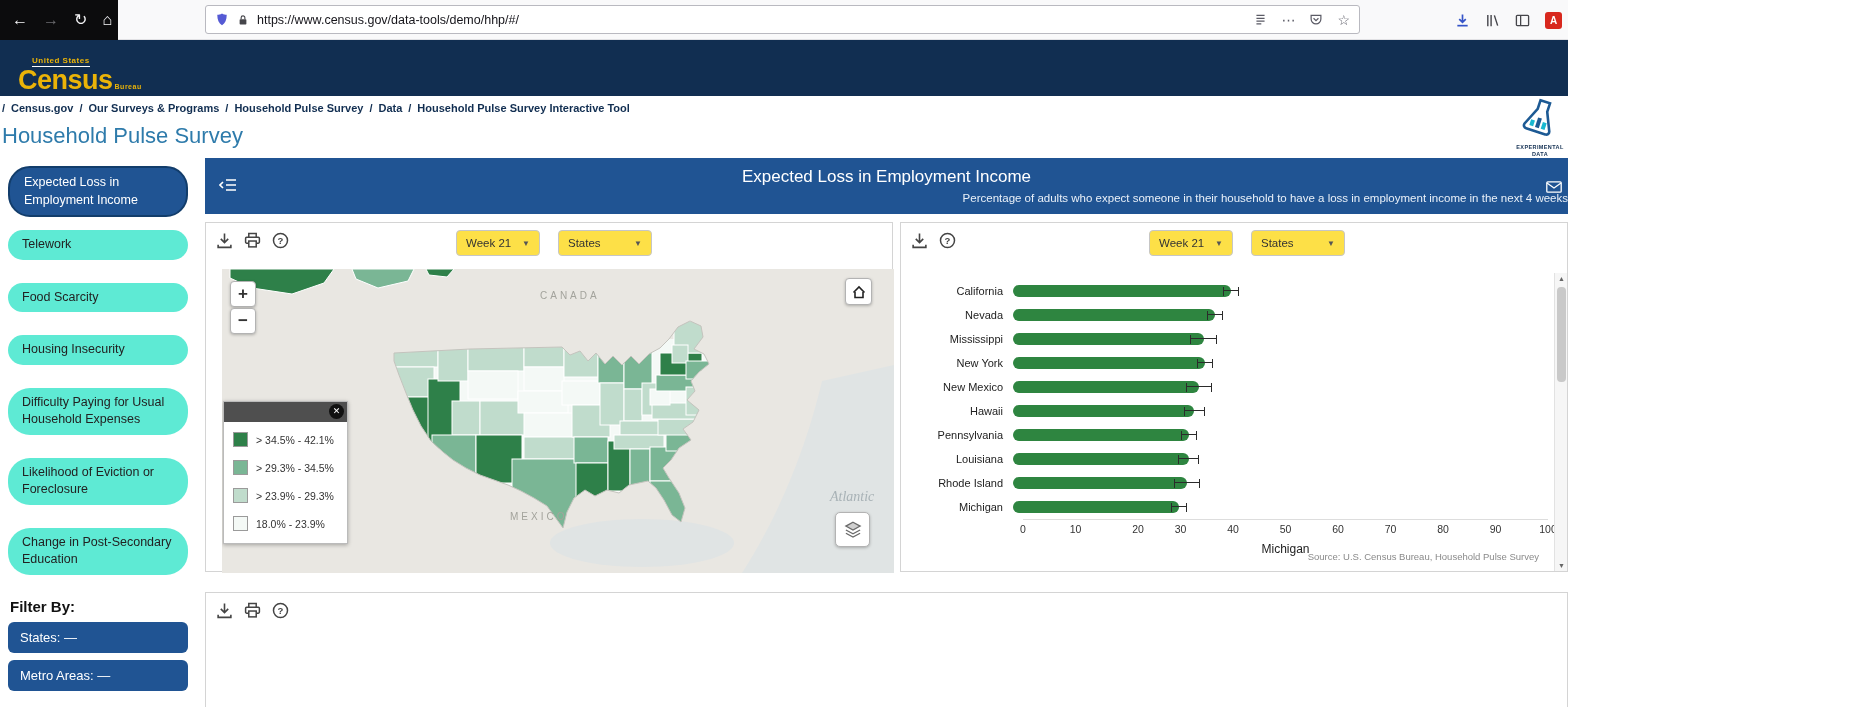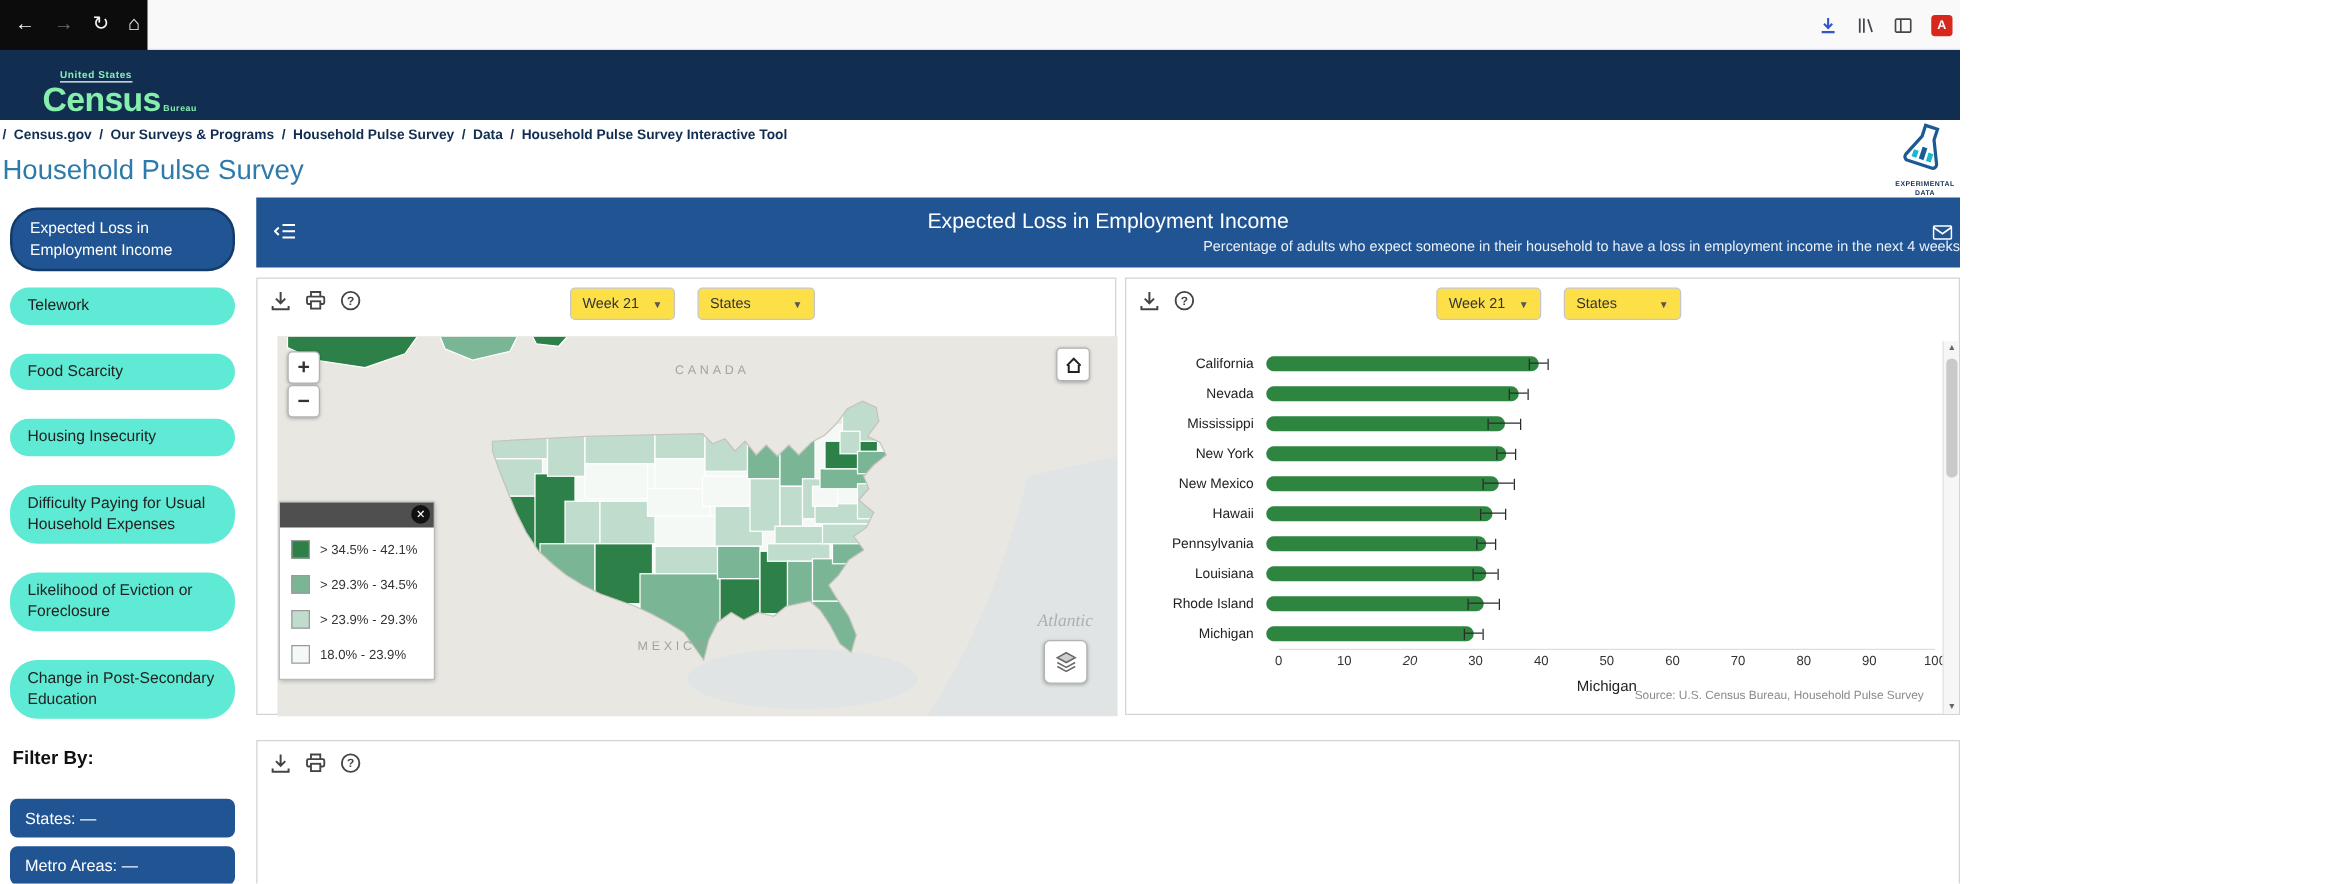--- a/index.html
+++ b/index.html
@@ -13,39 +13,39 @@
   .nav-glyph.disabled { color:#6d6d70; }
   .urlbar { position:absolute; left:205px; top:5px; width:1155px; height:29px; background:#fff; border:1px solid #b9b9c0; border-radius:3px; display:flex; align-items:center; padding:0 9px; gap:8px; }
   .url-text { font-size:12.5px; color:#15141a; flex:1; white-space:nowrap; overflow:hidden; }
   .urlbar-right { display:flex; align-items:center; gap:14px; color:#5b5b66; }
   .chrome-right { position:absolute; left:1455px; top:0; height:40px; display:flex; align-items:center; gap:15px; }
   .addon-badge { width:17px; height:17px; background:#d8281e; border-radius:3px; color:#fff; font-size:10px; font-weight:bold; text-align:center; line-height:17px; }
   .glyph-sm { font-size:14px; color:#5b5b66; line-height:1; }
 
   
   .census-hdr { position:absolute; top:40px; left:0; width:1568px; height:56px; background:var(--navy,#112e51); }
-  .census-logo { position:absolute; left:34px; top:9px; color:#86efac; }
+  .census-logo { position:absolute; left:18px; top:9px; color:#eab308; }
   .logo-top { font-size:8px; letter-spacing:0.5px; font-weight:bold; border-bottom:1px solid #fff; display:inline-block; padding-bottom:1px; margin-left:14px; }
   .logo-main { font-size:27px; font-weight:bold; letter-spacing:-0.5px; line-height:1; }
   .logo-sub { font-size:7px; font-weight:bold; margin-left:2px; letter-spacing:0.5px; }
 
   
   .breadcrumb { position:absolute; top:98px; left:0; width:1568px; height:20px; display:flex; align-items:center; gap:6px; padding-left:2px; font-size:11px; font-weight:bold; color:#112e51; }
   .crumb { cursor:pointer; }
   .crumb-sep { color:#112e51; }
   .page-title { position:absolute; top:123px; left:2px; font-size:22px; color:#2e7bab; }
   .exp-logo { position:absolute; left:1514px; top:98px; width:52px; text-align:center; }
   .exp-caption { font-size:5.5px; font-weight:bold; color:#112e51; letter-spacing:0.4px; line-height:1.3; }
 
   
   .content { position:absolute; top:158px; left:0; width:1568px; height:549px; }
   .sidebar { position:absolute; left:8px; top:8px; width:180px; }
   .side-item { background:#5eead4; border-radius:22px; padding:6px 14px; font-size:12.5px; color:#222; margin-bottom:23px; line-height:1.4; cursor:pointer; }
   .side-item.selected { background:var(--accent,#205493); color:#fff; border:2px solid #123d6b; margin-bottom:13px; }
-  .filter-label { font-size:15px; font-weight:bold; color:#111; margin:10px 0 24px 2px; }
+  .filter-label { font-size:15px; font-weight:bold; color:#111; margin:10px 0 7px 2px; }
   .filter-btn { background:var(--accent,#205493); color:#fff; border-radius:6px; padding:8px 12px; font-size:13px; margin-bottom:7px; cursor:pointer; }
 
   .main { position:absolute; left:205px; top:0; width:1363px; height:549px; }
   .panel-hdr { position:absolute; top:0; left:0; width:100%; height:56px; background:var(--accent,#205493); color:#fff; }
   .panel-title { text-align:center; font-size:17px; padding-top:9px; }
   .panel-sub { text-align:right; font-size:11.5px; margin-top:5px; color:#e9f0f8; }
   .collapse-ic { position:absolute; left:14px; top:20px; cursor:pointer; }
   .mail-ic { position:absolute; right:6px; top:21px; cursor:pointer; }
 
   .card { position:absolute; background:#fff; border:1px solid #d4d4d4; }
@@ -102,20 +102,41 @@
 <body>
 
 <div class="canvas">
 
   <div class="chrome">
     <div class="chrome-dark">
       <span class="nav-glyph">←</span>
       <span class="nav-glyph disabled">→</span>
       <span class="nav-glyph">↻</span>
       <span class="nav-glyph">⌂</span>
+    </div>
+    <div class="urlbar">
+      <svg width="14" height="15" viewBox="0 0 16 16">
+          <path d="M8 1C6 2.2 4.2 2.6 2.6 2.6c0 6 1.8 9.9 5.4 11.9 3.6-2 5.4-5.9 5.4-11.9C11.8 2.6 10 2.2 8 1z" fill="#555ad4"></path>
+        </svg>
+      <svg width="12" height="14" viewBox="0 0 16 16">
+          <rect x="3.5" y="7" width="9" height="7" rx="1" fill="#45454a"></rect>
+          <path d="M5.5 7V5a2.5 2.5 0 0 1 5 0v2" stroke="#45454a" stroke-width="1.5" fill="none"></path>
+        </svg>
+      <span class="url-text">https://www.census.gov/data-tools/demo/hhp/#/</span>
+      <span class="urlbar-right">
+        <svg width="13" height="13" viewBox="0 0 16 16" fill="none" stroke="#5b5b66" stroke-width="1.6">
+            <path d="M3 3h10M3 6.5h10M3 10h10M3 13.5h6"></path>
+          </svg>
+        <span class="glyph-sm">⋯</span>
+        <svg width="14" height="13" viewBox="0 0 16 16" fill="none" stroke="#5b5b66" stroke-width="1.5">
+            <path d="M2 3h12v4.5a6 6 0 0 1-12 0z"></path>
+            <path d="M5 6.5l3 3 3-3"></path>
+          </svg>
+        <span class="glyph-sm">☆</span>
+      </span>
     </div>
     <div class="chrome-right">
       <svg width="15" height="15" viewBox="0 0 16 16" fill="none" stroke="#3554c8" stroke-width="1.8">
           <path d="M8 1.5v8M4.5 6.5L8 10l3.5-3.5"></path>
           <path d="M2.5 13.5h11"></path>
         </svg>
       <svg width="15" height="15" viewBox="0 0 16 16" fill="none" stroke="#45454a" stroke-width="1.5">
           <path d="M3 2v12M6.5 2v12M10 2.5l3.5 11"></path>
         </svg>
       <svg width="15" height="15" viewBox="0 0 16 16" fill="none" stroke="#45454a" stroke-width="1.4">
@@ -423,21 +444,21 @@
                 <div class="cbar-area">
                   <div class="cbar" style="width: 165.9px;"></div>
                   <div class="cerr" style="left: 158.025px; width: 15.75px;"></div>
                 </div>
               </div>
             </div>
           <div class="axis-line"></div>
           <div class="cticks" id="chart-ticks">
               <span class="ctick" style="left: 0px;">0</span>
               <span class="ctick" style="left: 52.5px;">10</span>
-              <span class="ctick" style="left: 105px; font-style: italic;">20</span>
+              <span class="ctick" style="left: 115px;">20</span>
               <span class="ctick" style="left: 157.5px;">30</span>
               <span class="ctick" style="left: 210px;">40</span>
               <span class="ctick" style="left: 262.5px;">50</span>
               <span class="ctick" style="left: 315px;">60</span>
               <span class="ctick" style="left: 367.5px;">70</span>
               <span class="ctick" style="left: 420px;">80</span>
               <span class="ctick" style="left: 472.5px;">90</span>
               <span class="ctick" style="left: 525px;">100</span>
             </div>
           <div class="xlabel">Michigan</div>

